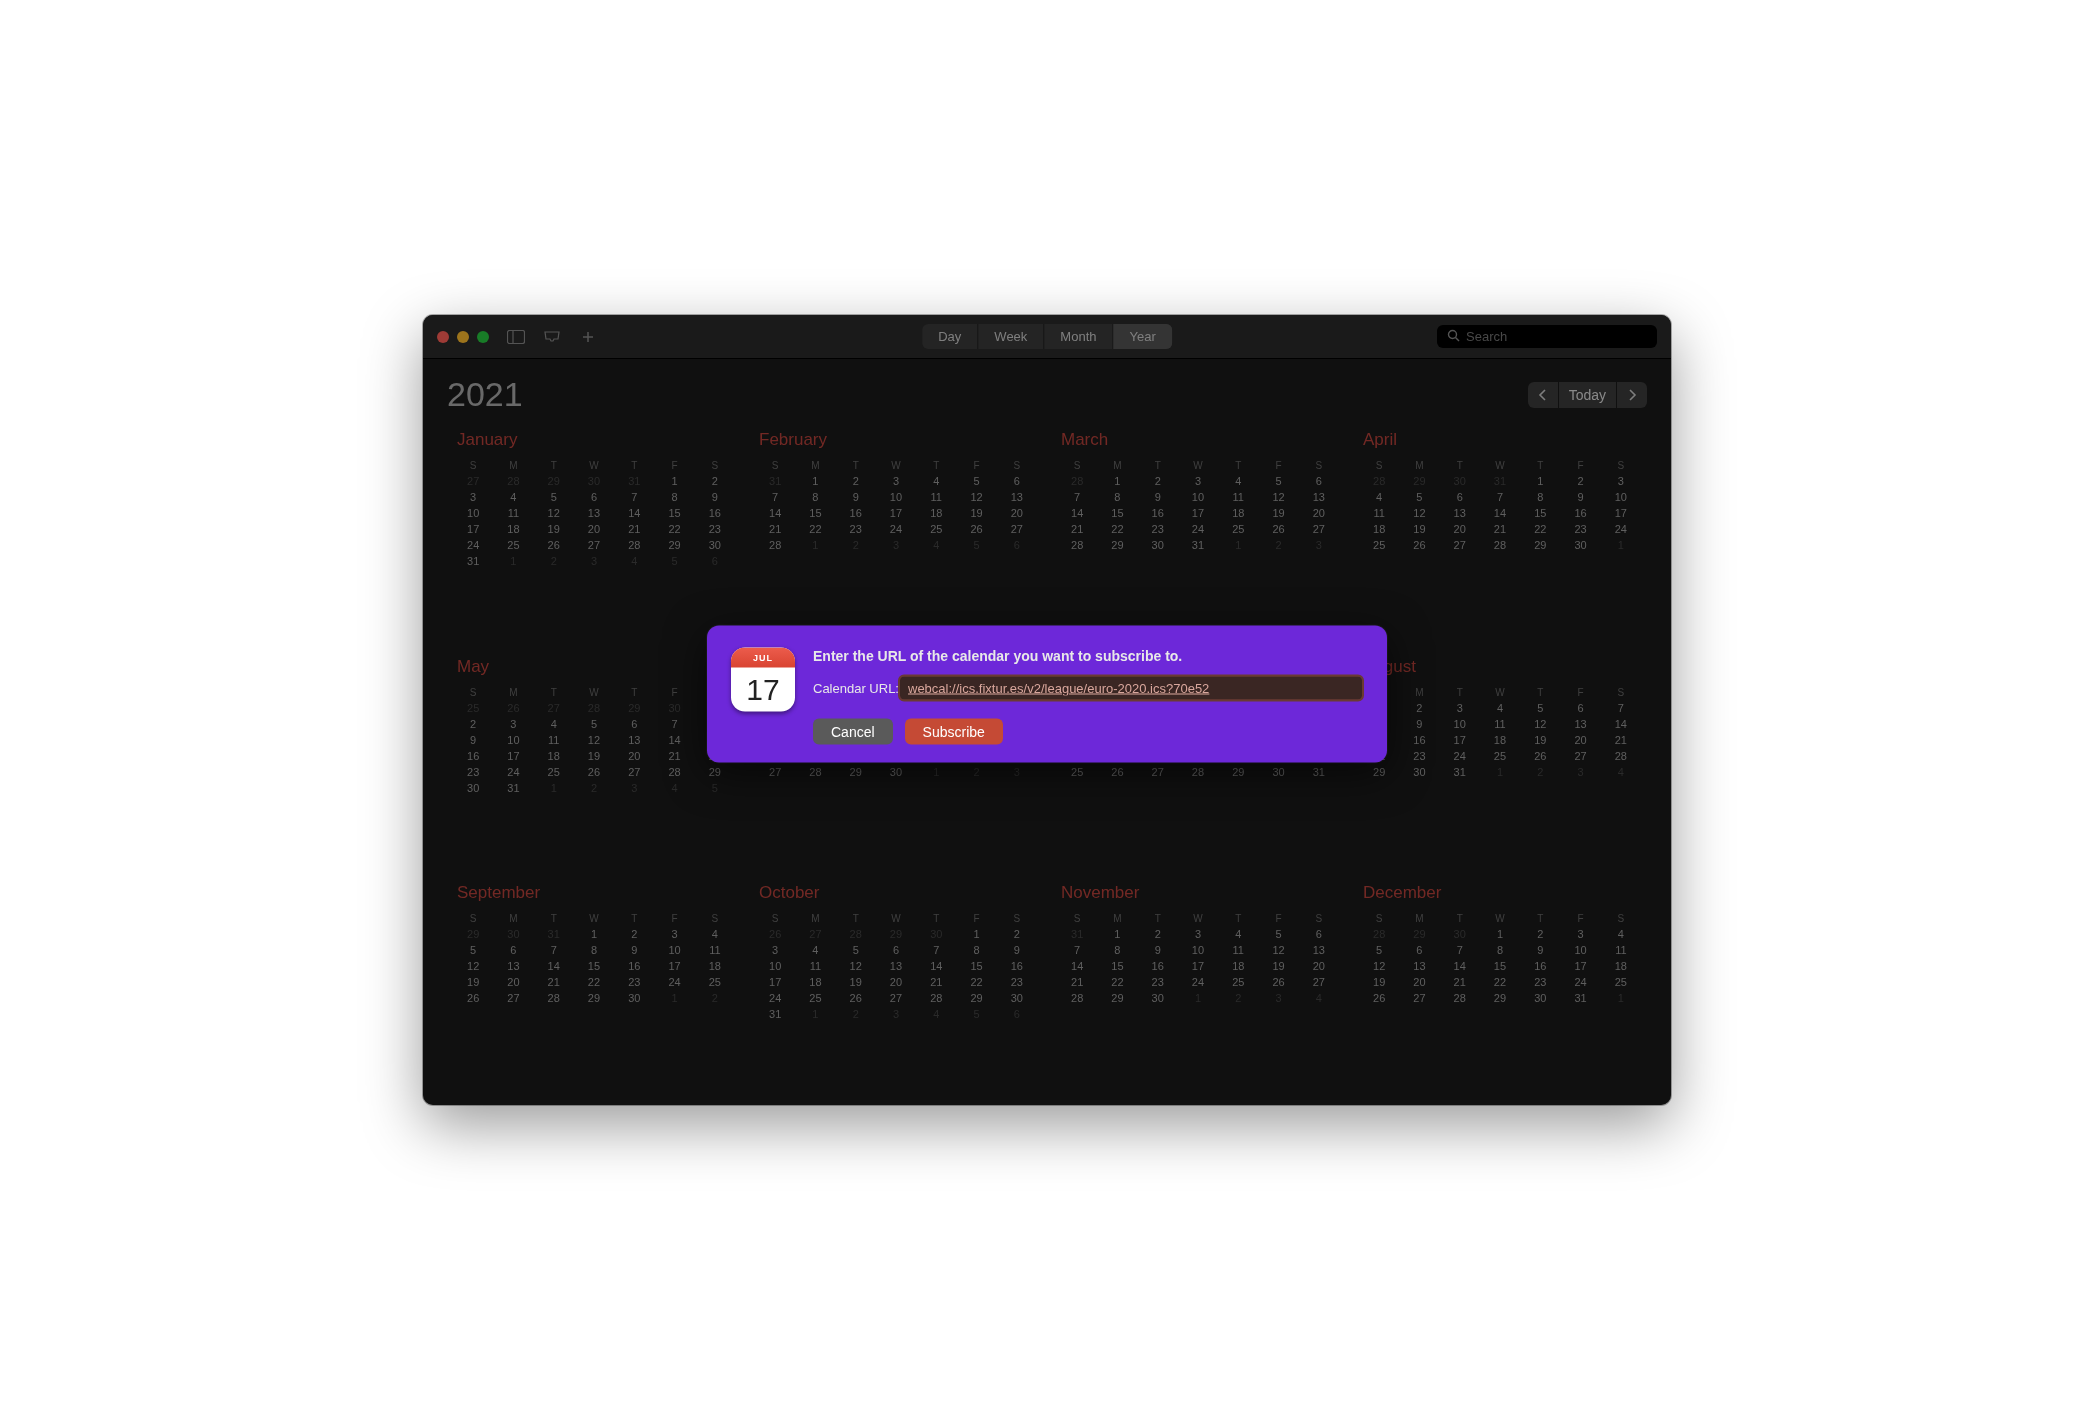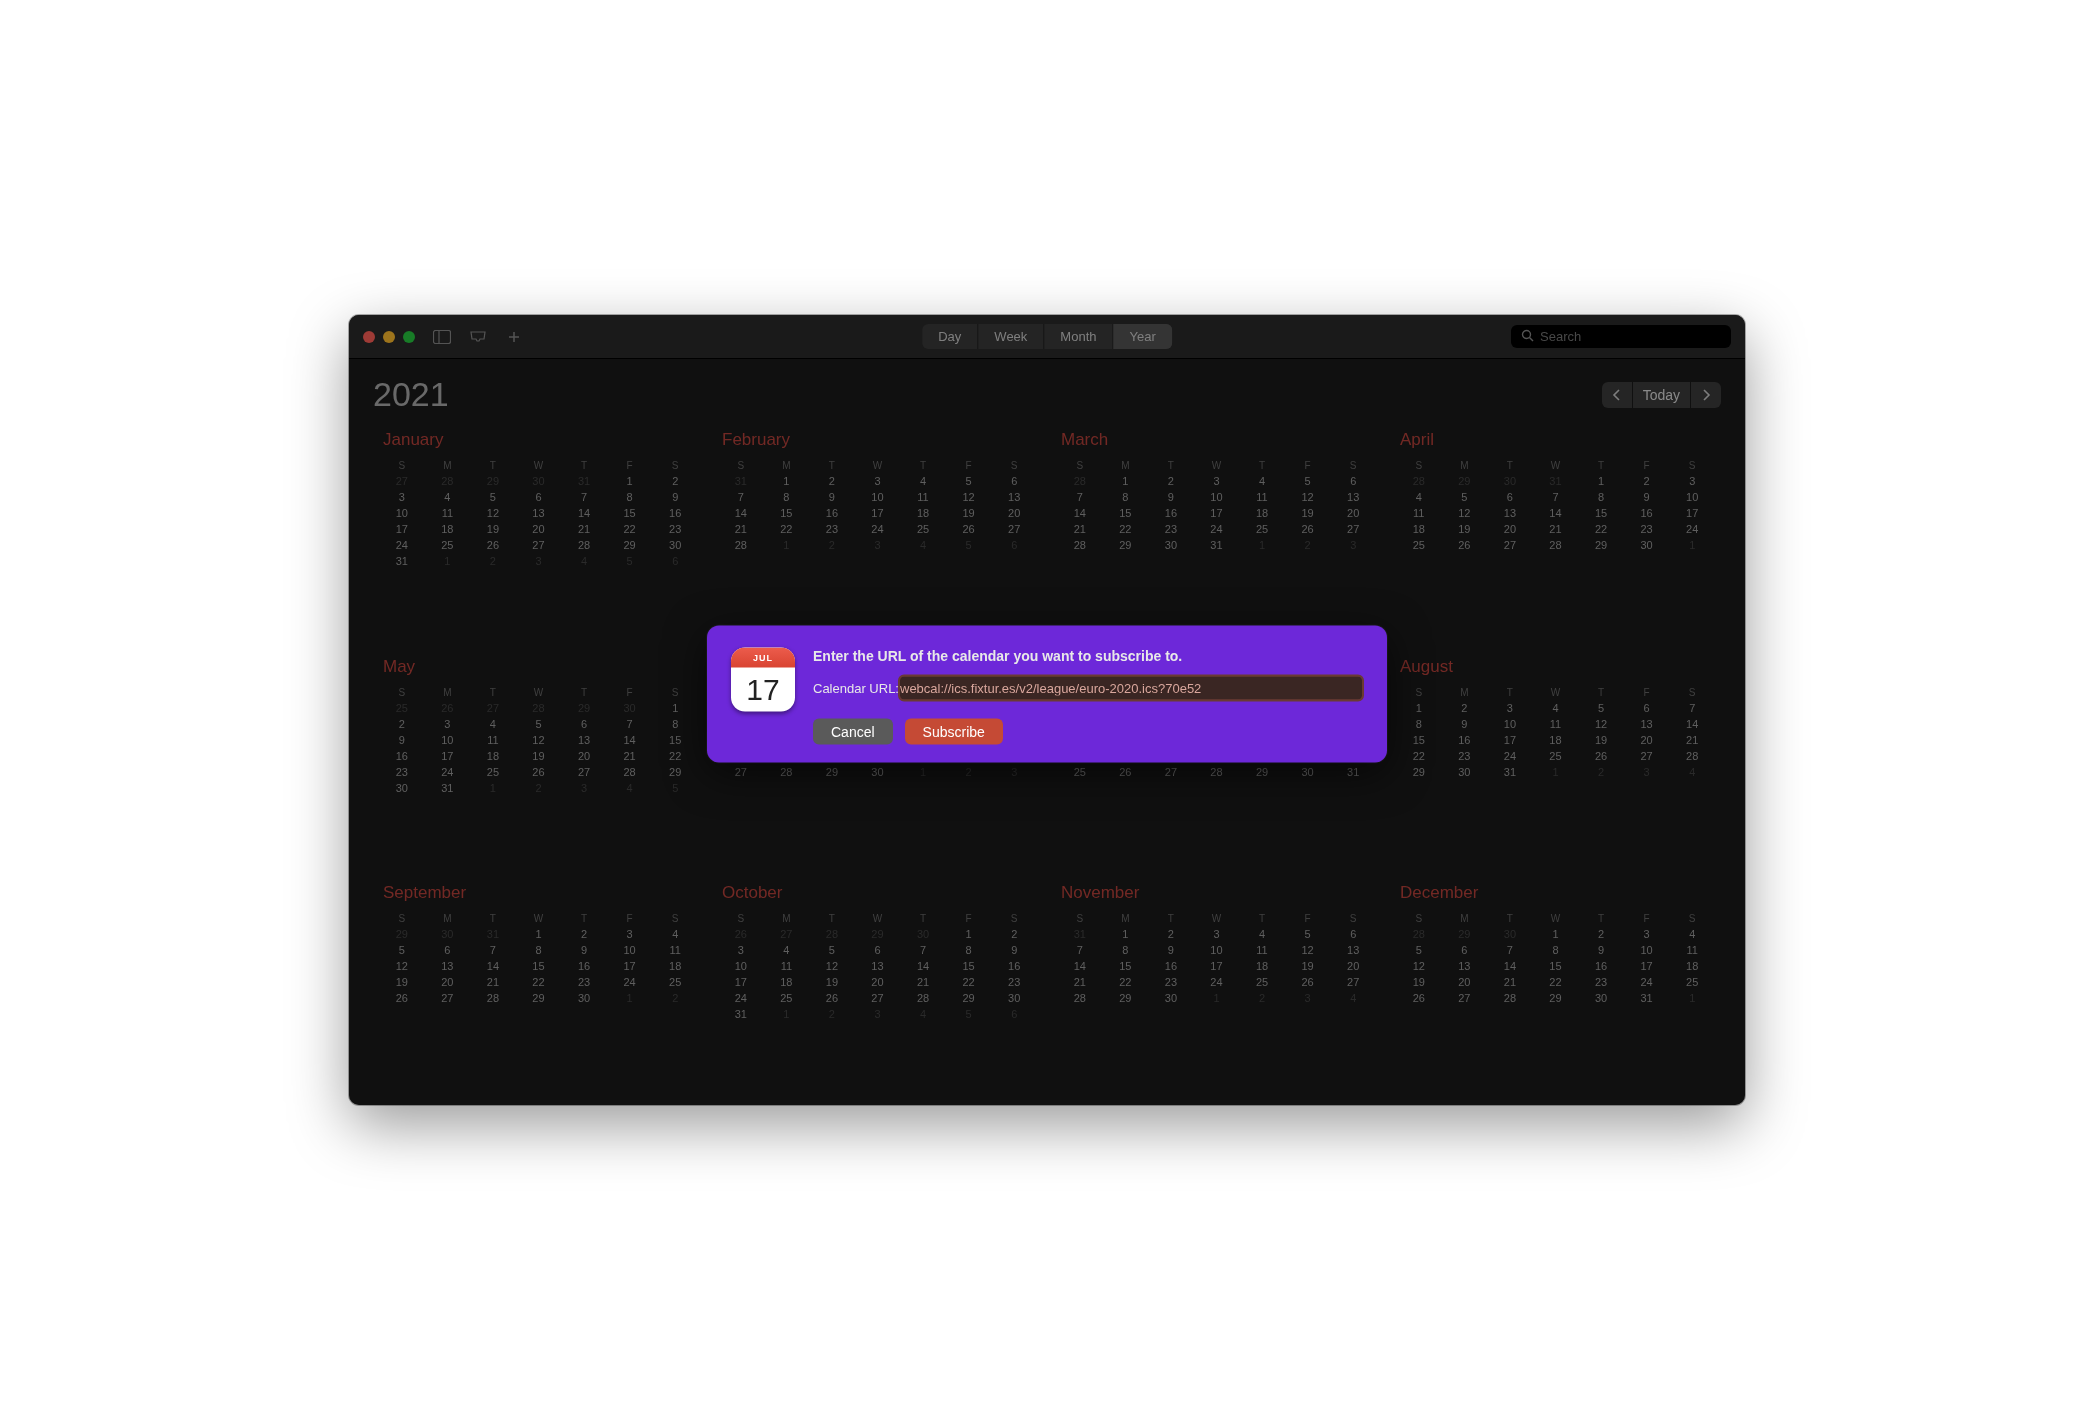--- a/index.html
+++ b/index.html
@@ -6,21 +6,21 @@
   body {
     background: #fff;
     font-family: -apple-system, BlinkMacSystemFont, "Segoe UI", Helvetica, Arial, sans-serif;
     display: flex;
     justify-content: center;
     align-items: center;
     min-height: 100vh;
     padding: 40px;
   }
   .window {
-    width: 1396px;
+    width: 1248px;
     height: 790px;
     background: #1a1a1a;
     border-radius: 10px;
     box-shadow: 0 20px 60px rgba(0,0,0,0.4), 0 0 0 1px rgba(0,0,0,0.3);
     position: relative;
     overflow: hidden;
     color: #888;
   }
   .dim-overlay {
     position: absolute;
@@ -124,22 +124,22 @@
     position:absolute; top:20px; left:0; right:0; bottom:0;
     display:flex; align-items:center; justify-content:center;
     font-size: 30px; font-weight: 400; color:#222;
   }
   .dialog-body { flex: 1; }
   .dialog-title { font-size: 14px; font-weight: 700; margin-bottom: 12px; }
   .dialog-row { display:flex; align-items:center; margin-bottom: 18px; }
   .dialog-label { font-size: 13px; white-space: nowrap; }
   .dialog-input {
     flex: 1; background: #3a2623; border: 1px solid #6a3a34; border-radius: 5px;
-    padding: 4px 0; color: #d9a79d; font-size: 13px;
-    outline: 2px solid #6a3a34; outline-offset: -1px;
+    padding: 4px 8px; color: #d9a79d; font-size: 13px;
+    outline: 2px solid #6a3a34; outline-offset: -1px; text-decoration: underline;
   }
   .dialog-buttons { display:flex; justify-content:flex-start; gap: 12px; }
   .btn {
     border: none; border-radius: 6px; padding: 5px 18px; font-size: 14px;
     cursor: pointer; color: #fff;
   }
   .btn.cancel { background: #5a5a5a; }
   .btn.primary { background: #c54a35; font-weight:500; }
   svg { display:block; }
 </style>

